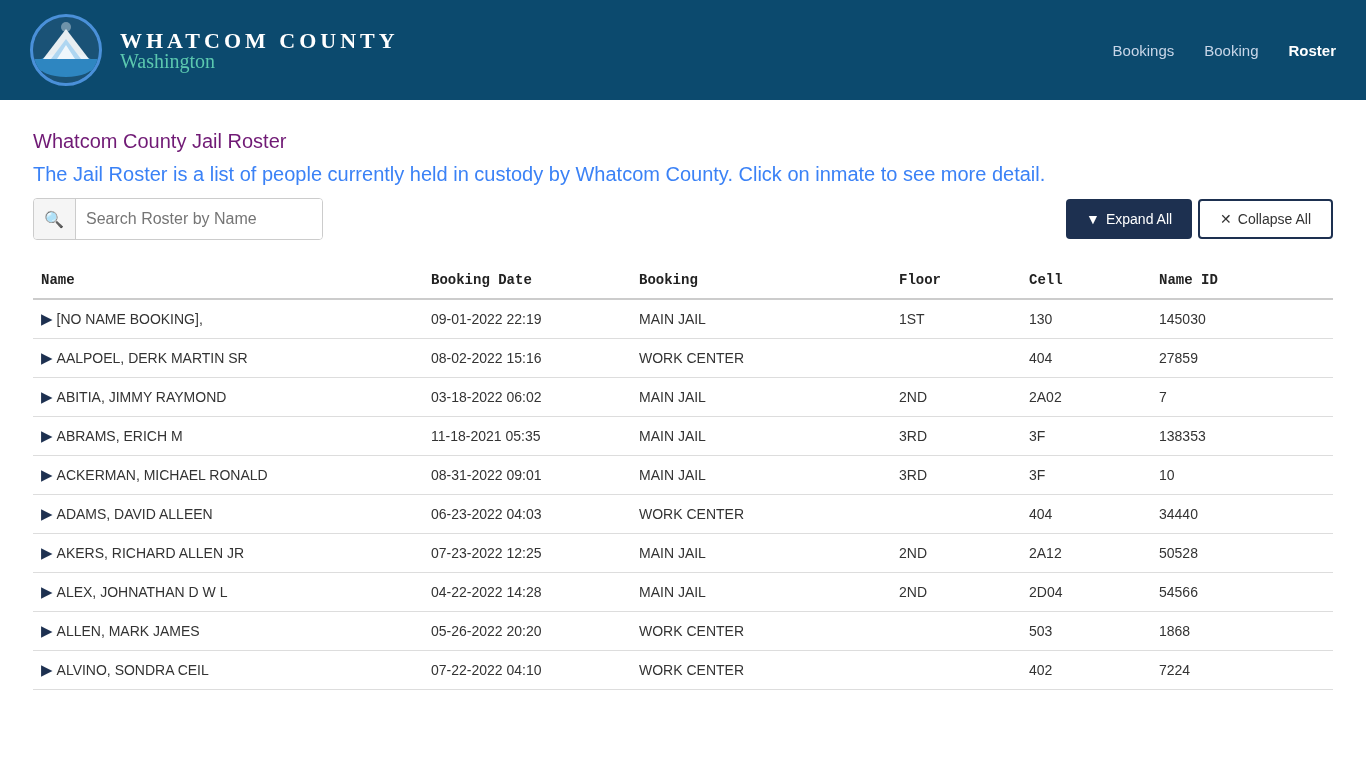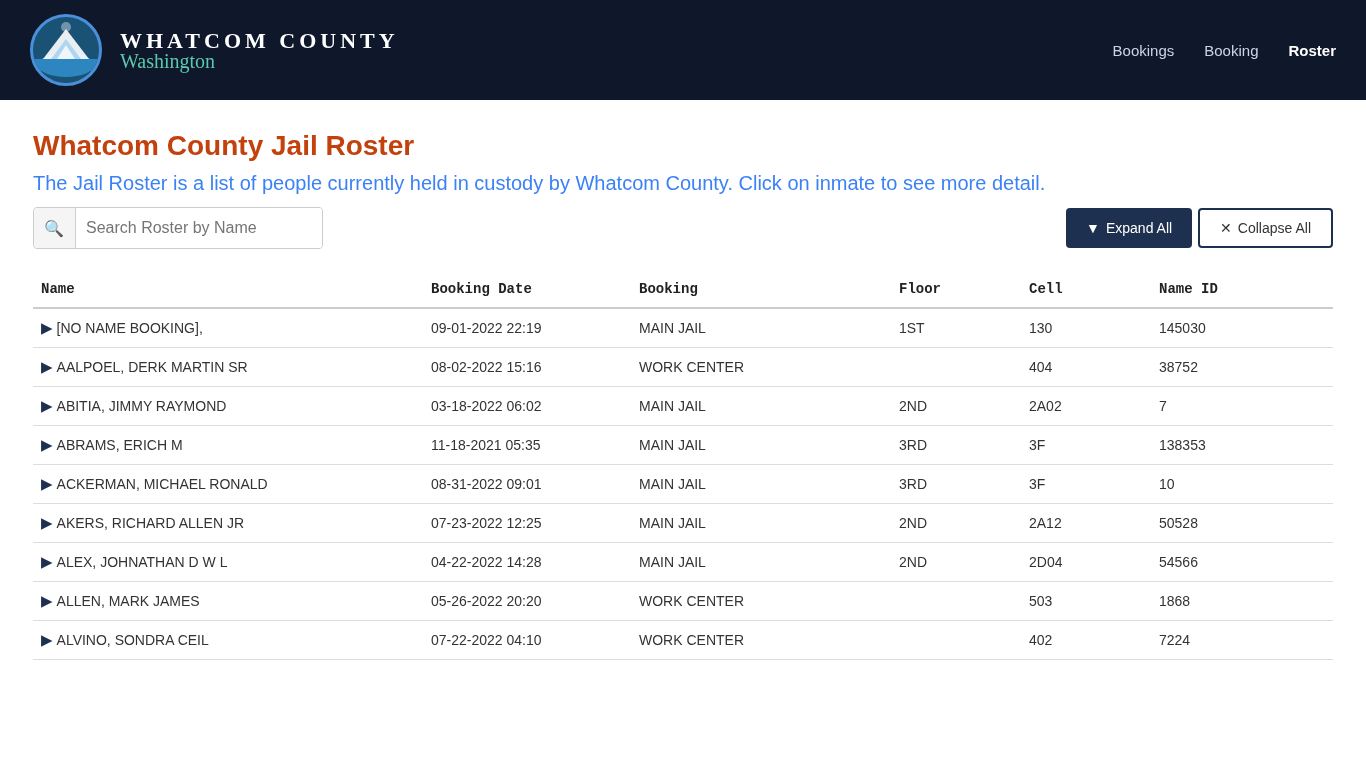--- a/index.html
+++ b/index.html
@@ -1,20 +1,20 @@
 <!DOCTYPE html>
 <html><head>
   <meta charset="utf-8">
   <style>
     * { box-sizing: border-box; margin: 0; padding: 0; }
     body { font-family: Arial, sans-serif; background: #fff; color: #333; font-size: 14px; }
 
     
     .header {
-      background: #0f172a;
+      background: #0c4a6e;
       display: flex;
       align-items: center;
       padding: 0 30px;
       height: 100px;
       justify-content: space-between;
     }
     .header-left {
       display: flex;
       align-items: center;
       gap: 18px;
@@ -66,23 +66,23 @@
       font-weight: bold;
     }
 
     
     .main {
       max-width: 1340px;
       margin: 0 auto;
       padding: 30px 20px 40px 20px;
     }
     .page-title {
-      font-size: 28px;
-      font-weight: bold;
-      color: #c2410c;
+      font-size: 20px;
+      font-weight: normal;
+      color: #701a75;
       margin-bottom: 10px;
     }
     .page-desc {
       color: #3b82f6;
       margin-bottom: 12px;
       font-size: 20px;
     }
 
     
     .controls-row {
@@ -253,21 +253,21 @@
           <td class="col-floor">1ST</td>
           <td class="col-cell">130</td>
           <td class="col-nameid">145030</td>
         </tr>
         <tr>
           <td class="col-name"><span class="row-icon">▶</span>AALPOEL, DERK MARTIN SR</td>
           <td class="col-booking">08-02-2022 15:16</td>
           <td class="col-facility">WORK CENTER</td>
           <td class="col-floor"></td>
           <td class="col-cell">404</td>
-          <td class="col-nameid">38752</td>
+          <td class="col-nameid">27859</td>
         </tr>
         <tr>
           <td class="col-name"><span class="row-icon">▶</span>ABITIA, JIMMY RAYMOND</td>
           <td class="col-booking">03-18-2022 06:02</td>
           <td class="col-facility">MAIN JAIL</td>
           <td class="col-floor">2ND</td>
           <td class="col-cell">2A02</td>
           <td class="col-nameid">7</td>
         </tr>
         <tr>
@@ -278,20 +278,28 @@
           <td class="col-cell">3F</td>
           <td class="col-nameid">138353</td>
         </tr>
         <tr>
           <td class="col-name"><span class="row-icon">▶</span>ACKERMAN, MICHAEL RONALD</td>
           <td class="col-booking">08-31-2022 09:01</td>
           <td class="col-facility">MAIN JAIL</td>
           <td class="col-floor">3RD</td>
           <td class="col-cell">3F</td>
           <td class="col-nameid">10</td>
+        </tr>
+        <tr>
+          <td class="col-name"><span class="row-icon">▶</span>ADAMS, DAVID ALLEEN</td>
+          <td class="col-booking">06-23-2022 04:03</td>
+          <td class="col-facility">WORK CENTER</td>
+          <td class="col-floor"></td>
+          <td class="col-cell">404</td>
+          <td class="col-nameid">34440</td>
         </tr>
         <tr>
           <td class="col-name"><span class="row-icon">▶</span>AKERS, RICHARD ALLEN JR</td>
           <td class="col-booking">07-23-2022 12:25</td>
           <td class="col-facility">MAIN JAIL</td>
           <td class="col-floor">2ND</td>
           <td class="col-cell">2A12</td>
           <td class="col-nameid">50528</td>
         </tr>
         <tr>

